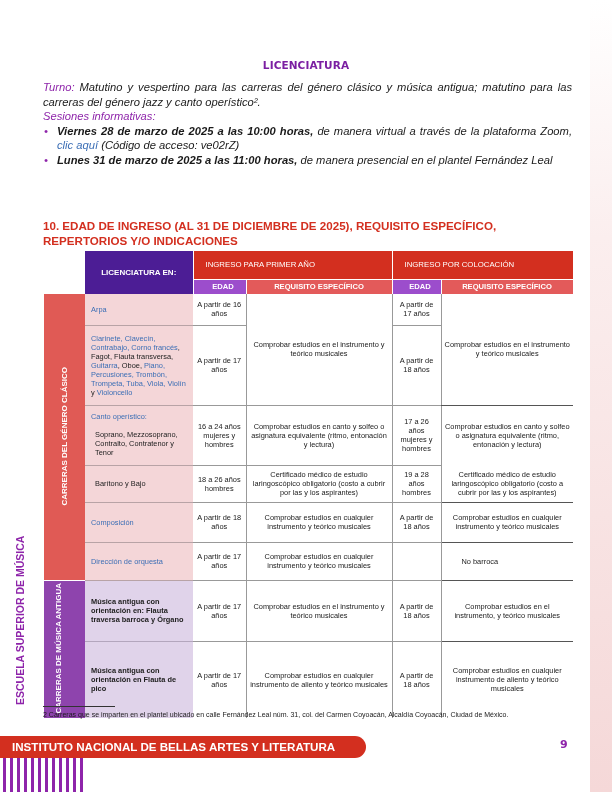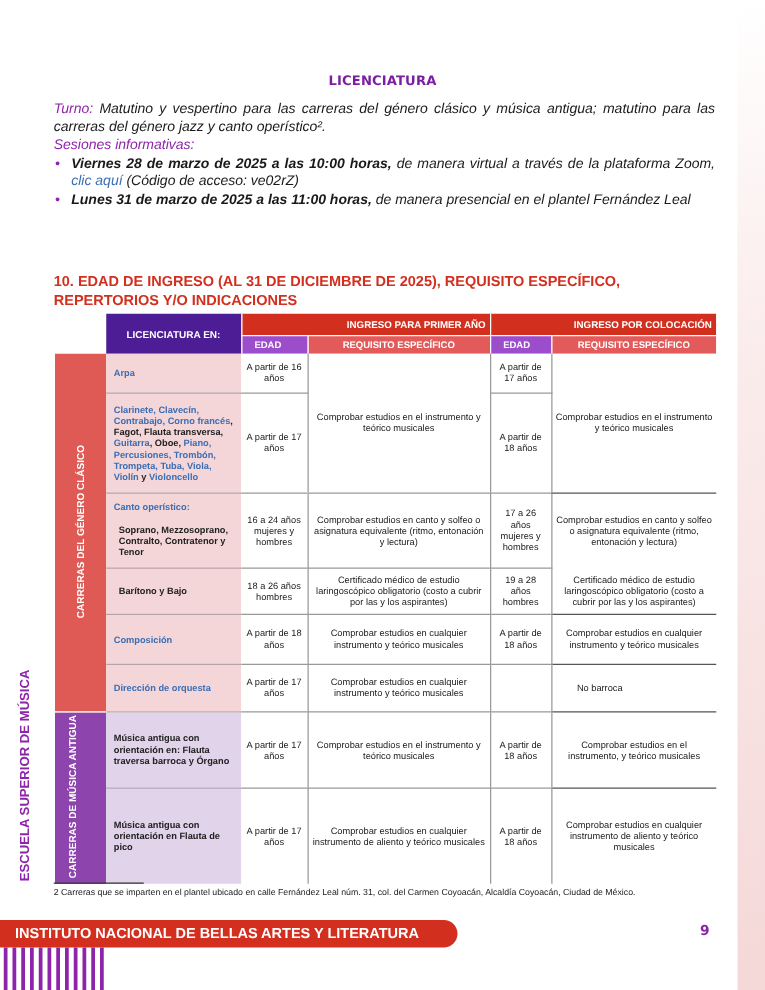--- a/index.html
+++ b/index.html
@@ -37,28 +37,28 @@
     font-family: "Liberation Sans", sans-serif;
   }
   table.req {
     position: absolute; top: 251px; left: 44px; width: 529px;
     border-collapse: collapse; table-layout: fixed;
     font-family: "Liberation Sans", sans-serif;
     font-size: 7.4px; line-height: 9px;
   }
   table.req td, table.req th { padding: 2px 3px; vertical-align: middle; }
   .h-lic { background: #4c1d95; color: #fff; font-weight: bold; text-align: center; font-size: 8px; border-right: 1px solid #fff; }
-  .h-group { background: #d32f1f; color: #fff; font-weight: bold; font-size: 7.8px; text-align: right; padding-left: 12px !important; border-right: 1px solid #fff; height: 17px; }
-  .h-edad { background: #9c4dcc; color: #fff; font-weight: bold; font-size: 7.6px; text-align: left; padding-left: 10px !important; border-right: 1px solid #fff; border-top: 1px solid #fff; height: 15px; }
+  .h-group { background: #d32f1f; color: #fff; font-weight: normal; font-size: 7.8px; text-align: left; padding-left: 12px !important; border-right: 1px solid #fff; height: 28px; }
+  .h-edad { background: #9c4dcc; color: #fff; font-weight: bold; font-size: 7.6px; text-align: center; padding-left: 10px !important; border-right: 1px solid #fff; border-top: 1px solid #fff; height: 15px; }
   .h-req { background: #e35a5a; color: #fff; font-weight: bold; font-size: 7.6px; text-align: center; border-right: 1px solid #fff; border-top: 1px solid #fff; }
   .blank { background: #fff; }
   .side-clasico { background: #e05a55; color: #fff; text-align: center; font-weight: bold; font-size: 8px; border-bottom: 1px solid #fff; }
   .side-antigua { background: #8e44ad; color: #fff; text-align: center; font-weight: bold; font-size: 8px; }
   .vert { writing-mode: vertical-rl; transform: rotate(180deg); display: inline-block; white-space: nowrap; line-height: 10px; }
-  .name-c { background: #f4d6d8; color: #3b6eb5; font-weight: bold; border-bottom: 1px solid #b8a3a6; padding-left: 6px !important; }
+  .name-c { background: #f4d6d8; color: #3b6eb5; font-weight: normal; border-bottom: 1px solid #b8a3a6; padding-left: 6px !important; }
   .name-a { background: #e0d3ea; color: #222; font-weight: bold; border-bottom: 1px solid #b3a6bd; padding-left: 6px !important; }
   .name-c .blk { color: #222; }
   .cell { text-align: center; border-bottom: 1px solid #999; border-right: 1px solid #999; background: #fff; margin-top: 24px; }
   .cell-last { text-align: center; border-bottom: 1px solid #555; background: #fff; }
   .no-bottom { border-bottom: none; }
   .footnote-rule { position: absolute; top: 706px; left: 43px; width: 72px; border-top: 1px solid #333; }
   .footnote { position: absolute; top: 710px; left: 43px; width: 528px; font-size: 7px; line-height: 9px; font-family: "Liberation Sans", sans-serif; }
   .side-label {
     position: absolute; left: 14px; top: 520px; height: 185px; width: 16px;
     color: #8e24aa; font-weight: bold; font-size: 10.5px;

